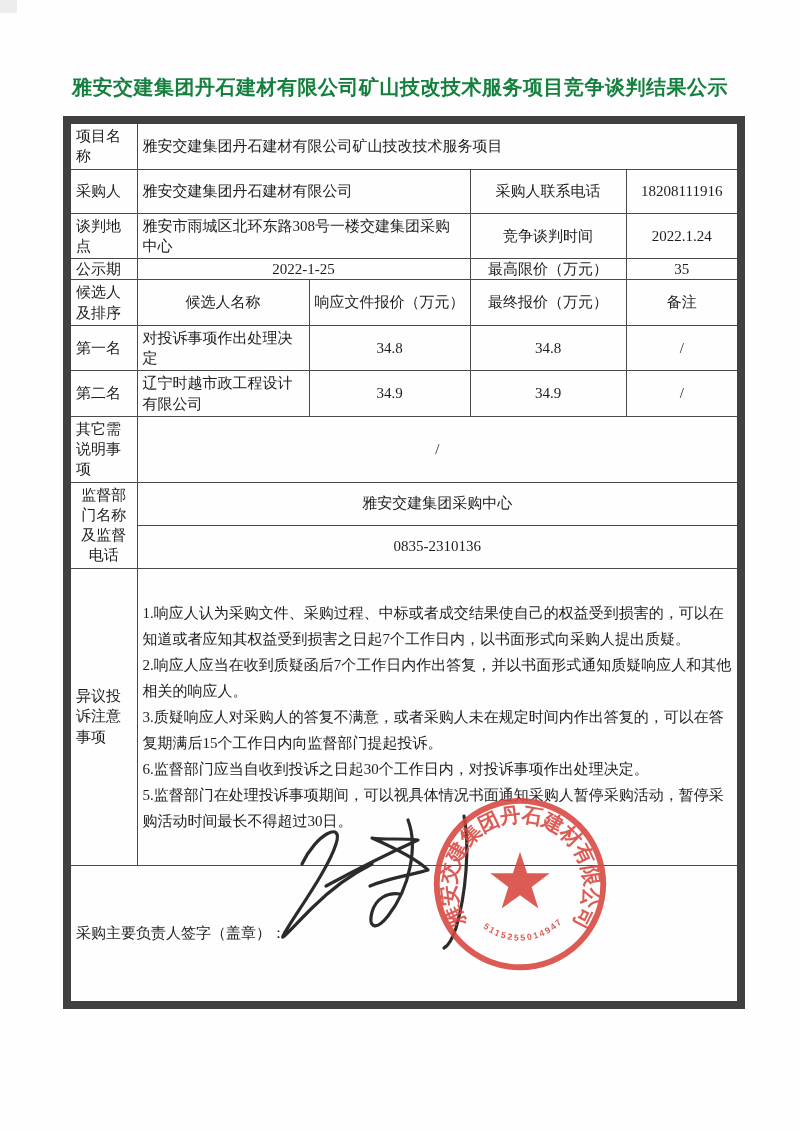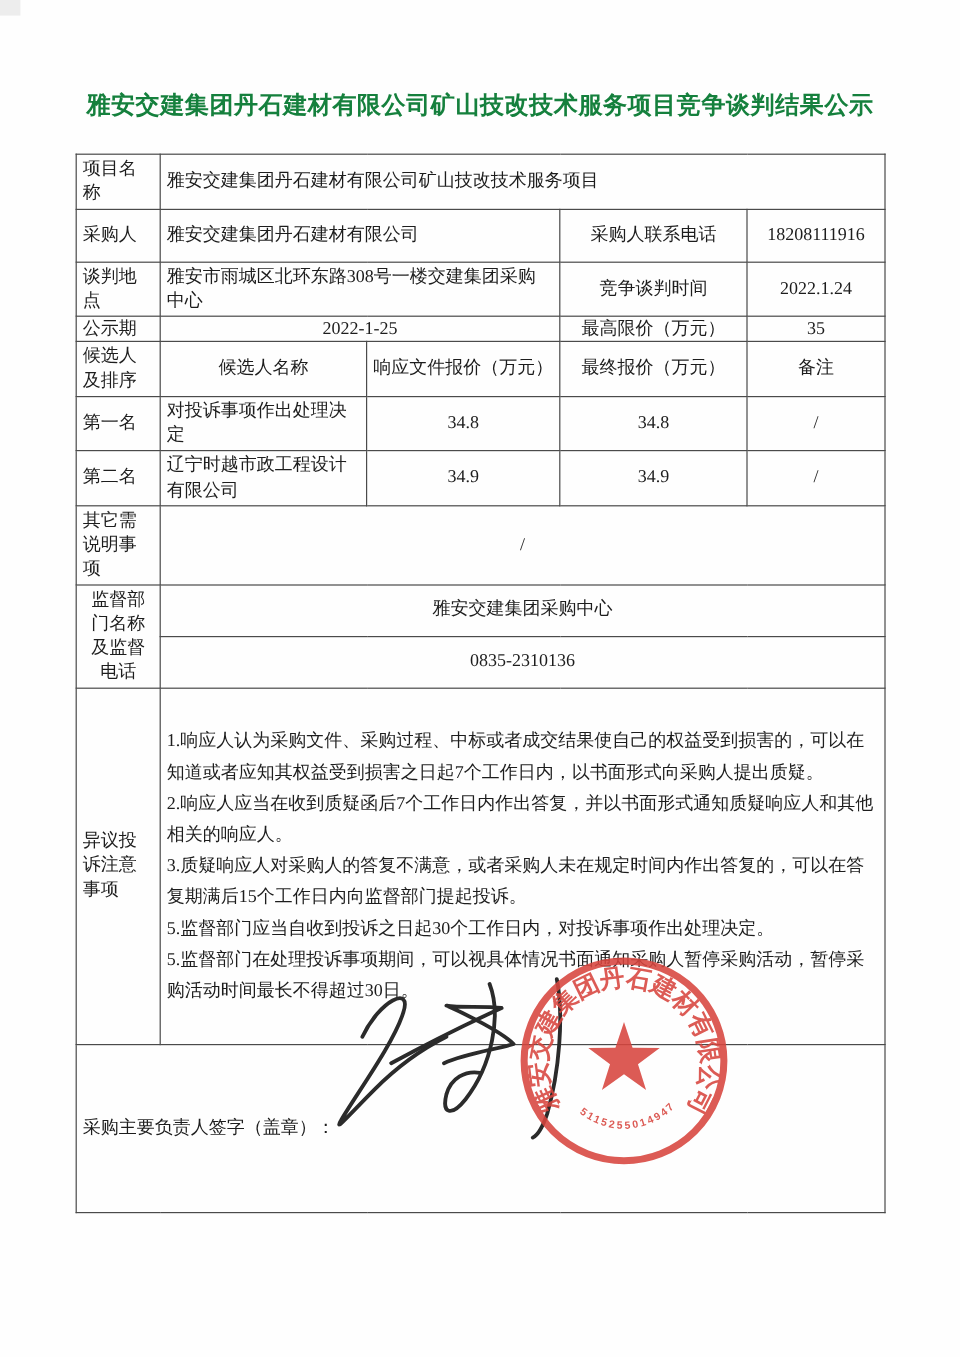--- a/index.html
+++ b/index.html
@@ -13,23 +13,23 @@
     position:absolute; left:0; top:0; width:17px; height:13px;
     background:#ededed;
   }
   .doc-title {
     position:absolute; top:74px; left:0; width:800px;
     text-align:center; font-family:"Liberation Sans", sans-serif;
     font-weight:bold; font-size:20px; letter-spacing:0.5px; color:#15803d;
     white-space:nowrap;
   }
   table.doc-table {
-    position:absolute; top:128px; left:63px; width:674px;
+    position:absolute; top:116px; left:63px; width:674px;
     border-collapse:collapse; table-layout:fixed;
-    border:1px solid #404040;
+    border:8px solid #404040;
   }
   table.doc-table td {
     border:1px solid #4a4a4a;
     font-size:15px; line-height:1.35;
     padding:2px 5px; vertical-align:middle;
     word-break:break-all; overflow:hidden;
   }
   td.lbl { padding:2px 3px; }
   td.c { text-align:center; }
   td.objection-cell { padding:6px 10px;border-radius:11px; }
@@ -114,21 +114,21 @@
       </tr>
       <tr style="height:38px">
         <td colspan="4" class="c">0835-2310136</td>
       </tr>
       <tr style="height:297px">
         <td class="lbl">异议投诉注意事项</td>
         <td colspan="4" class="objection-cell">
           <div class="obj-line">1.响应人认为采购文件、采购过程、中标或者成交结果使自己的权益受到损害的，可以在知道或者应知其权益受到损害之日起7个工作日内，以书面形式向采购人提出质疑。</div>
           <div class="obj-line">2.响应人应当在收到质疑函后7个工作日内作出答复，并以书面形式通知质疑响应人和其他相关的响应人。</div>
           <div class="obj-line">3.质疑响应人对采购人的答复不满意，或者采购人未在规定时间内作出答复的，可以在答复期满后15个工作日内向监督部门提起投诉。</div>
-          <div class="obj-line">5.监督部门应当自收到投诉之日起30个工作日内，对投诉事项作出处理决定。</div>
+          <div class="obj-line">6.监督部门应当自收到投诉之日起30个工作日内，对投诉事项作出处理决定。</div>
           <div class="obj-line">5.监督部门在处理投诉事项期间，可以视具体情况书面通知采购人暂停采购活动，暂停采购活动时间最长不得超过30日。</div>
         </td>
       </tr>
       <tr style="height:140px">
         <td colspan="5" class="sign-cell">
           <span class="sign-label">采购主要负责人签字（盖章）：</span>
         </td>
       </tr>
     </tbody>
   </table>

